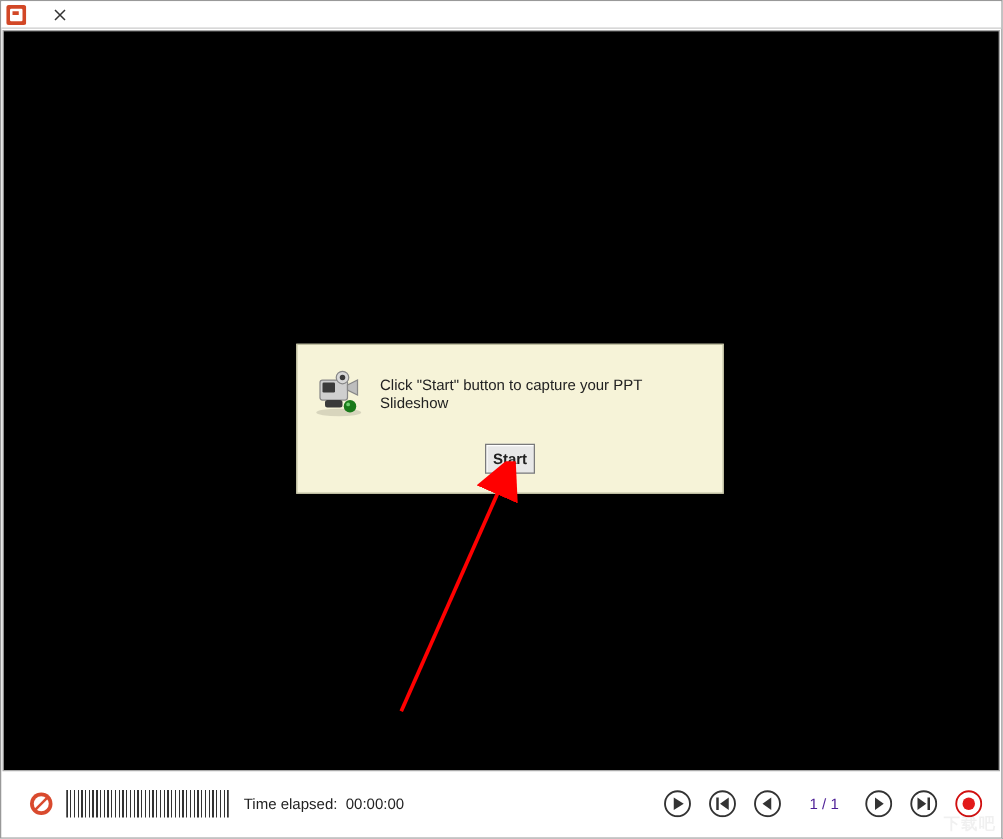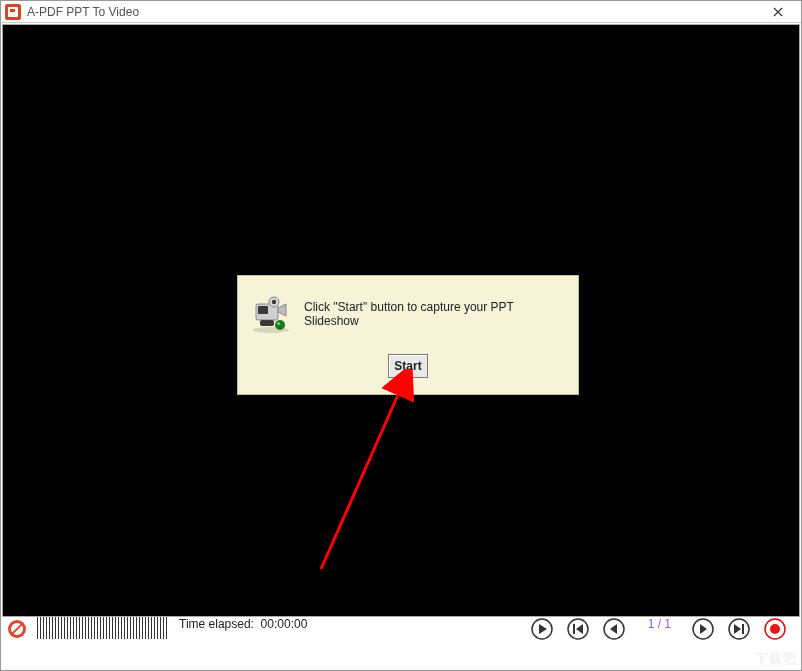--- a/index.html
+++ b/index.html
@@ -35,49 +35,48 @@
     background: #e8e8e8; border: 1px solid #7a7a7a;
     font-size: 12px; font-weight: bold; color: #222;
     cursor: pointer;
     box-shadow: inset 1px 1px 0 #fff;
   }
 
   
   .arrow { position: absolute; left: 300px; top: 344px; pointer-events: none; }
 
   
-  .statusbar { height: 52px; display: flex; padding: 0 10px 0 4px; gap: 6px; }
+  .statusbar { height: 52px; display: flex; align-items: center; padding: 0 10px 0 20px; gap: 6px; }
   .rec-icon { width: 24px; height: 24px; margin-right: 2px; }
   .ticks {
     height: 22px; width: 130px;
     background: repeating-linear-gradient(to right, #333 0 1px, transparent 1px 3px);
   }
   .time-label { font-size: 12px; color: #222; margin-left: 6px; }
   .spacer { flex: 1; }
-  .page-count { font-size: 12px; color: #8b5cf6; margin: 0 12px; }
+  .page-count { font-size: 12px; color: #4c1d95; margin: 0 12px; }
   .ctrl-btn { width: 24px; height: 24px; padding: 0; background: transparent; border: none; cursor: pointer; margin: 0 3px; }
   .ctrl-btn svg { width: 22px; height: 22px; display: block; }
   .record-btn svg { width: 22px; height: 22px; }
   .watermark { position: absolute; right: 4px; bottom: 2px; font-size: 13px; font-weight: bold; color: rgba(0,0,0,0.06); letter-spacing: 1px; pointer-events: none; }
   .window { position: relative; }
 </style>
 </head>
 <body>
 
 <div class="window">
 
   <div class="titlebar">
     <span class="app-icon">
       <svg viewBox="0 0 16 16">
         <rect x="0" y="0" width="16" height="16" rx="2" fill="#d24726"></rect>
         <rect x="3" y="3" width="10" height="10" rx="1" fill="#fff"></rect>
         <rect x="5" y="5" width="5" height="3" fill="#d24726"></rect>
       </svg>
     </span>
-    <span class="title">A-PDF PPT To Video</span>
     <div class="close">
       <svg viewBox="0 0 10 10">
         <path d="M1 1 L9 9 M9 1 L1 9" stroke="#333" stroke-width="1.2"></path>
       </svg>
     </div>
   </div>
 
   <div class="preview-wrap">
     <div class="preview">
 

